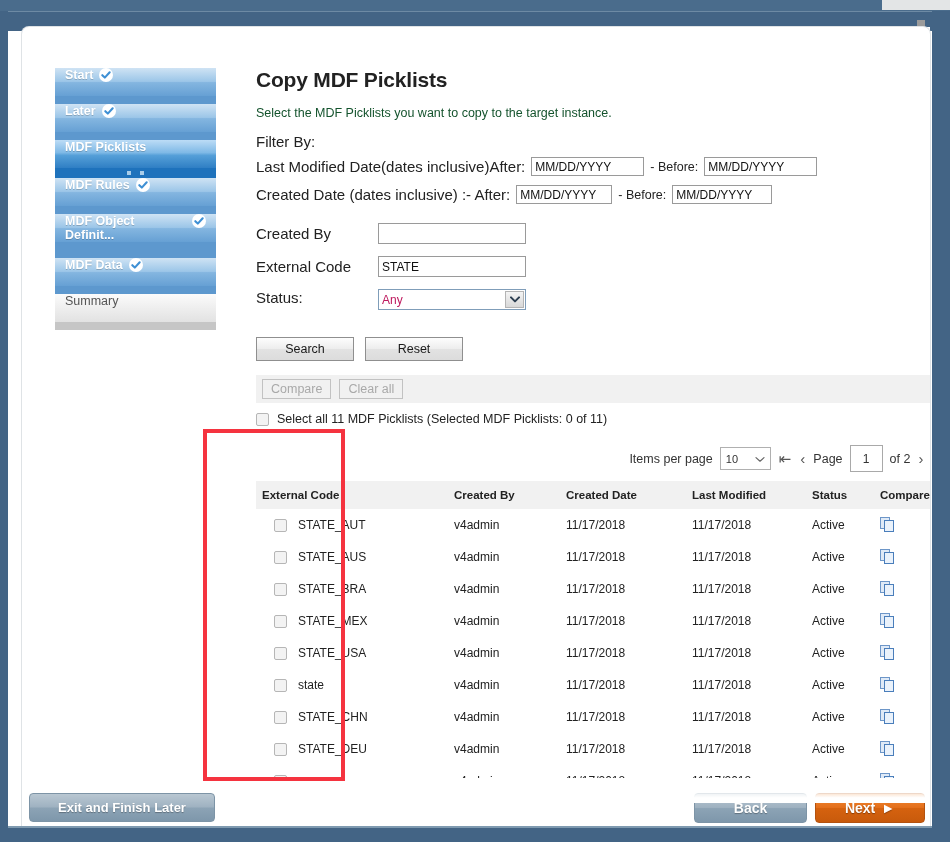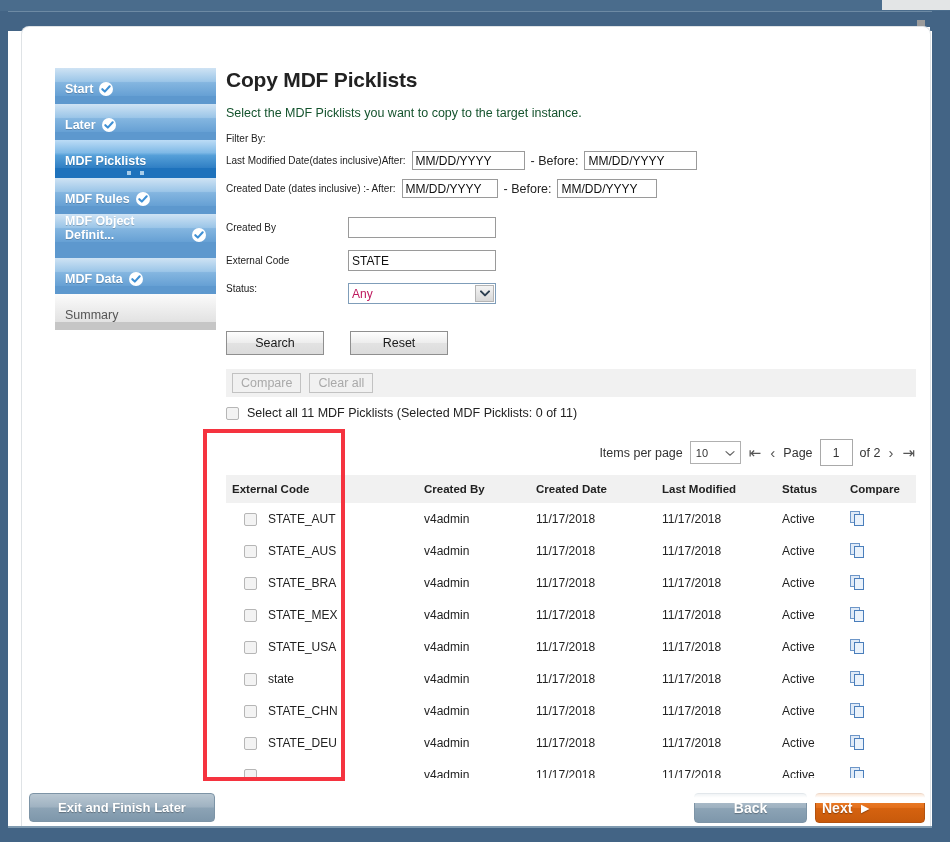--- a/index.html
+++ b/index.html
@@ -78,21 +78,21 @@
 
   
   #wizard-sidebar {
     position: absolute; left: 33px; top: 41px;
     width: 161px;
   }
   .wiz-step {
     position: relative;
     height: 28px;
     padding: 0 10px;
-    display: flex; align-items: flex-end;
+    display: flex; align-items: flex-start;
     color: #ffffff;
     font-size: 12.5px;
     font-weight: bold;
     background: linear-gradient(to bottom, #cfe3f4 0%, #9cc6e8 48%, #84b6e0 52%, #66a0d4 100%);
     text-shadow: 0 1px 0 rgba(0,0,0,.18);
   }
   .wiz-gap {
     height: 8px;
     background: #5d98ce;
   }
@@ -119,35 +119,35 @@
   }
   .wiz-check {
     display: inline-block;
     width: 14px; height: 14px;
     margin-left: 6px;
     flex: 0 0 auto;
   }
 
   
   #content {
-    position: absolute; left: 204px; top: 41px;
+    position: absolute; left: 234px; top: 41px;
     width: 690px;
   }
   #page-title {
     font-size: 21px;
     font-weight: bold;
     color: #222222;
     margin: 0 0 14px 0;
     letter-spacing: -0.2px;
   }
   #page-subtitle {
     font-size: 12.5px; color: #14532d; margin-bottom: 13px;
   }
   .filter-label {
-    font-size: 10px; color: #222222;
+    font-size: 15px; color: #222222;
   }
   #filter-by { margin-bottom: 7px; }
 
   .filter-row {
     display: flex; align-items: center;
     margin-bottom: 9px;
     font-size: 12.5px;
     color: #222222;
   }
   .txtbox {
@@ -188,21 +188,21 @@
   .selectbox .sel-arrow {
     position: absolute; right: 1px; top: 1px;
     width: 19px; height: 17px;
     background: linear-gradient(to bottom, #f4f4f4, #d8d8d8);
     border: 1px solid #b4b4b4;
     display: flex; align-items: center; justify-content: center;
   }
 
   
   #action-buttons {
-    display: flex; gap: 26px;
+    display: flex; gap: 11px;
     margin-top: 27px;
   }
   .btn-classic {
     width: 98px; height: 24px;
     border: 1px solid #8f8f8f;
     background: linear-gradient(to bottom, #fdfdfd, #ededed 50%, #e2e2e2 51%, #dcdcdc);
     font-family: "Liberation Sans", sans-serif;
     font-size: 12.5px;
     color: #1a1a1a;
     cursor: pointer;
@@ -364,21 +364,21 @@
   #btn-next {
     position: absolute; left: 793px; top: 15px;
     width: 110px; height: 30px;
     border: 1px solid #b4520f;
     border-radius: 4px;
     background: linear-gradient(to bottom, #f08a36 0%, #e4701c 48%, #d5620f 52%, #c85a0c 100%);
     color: #ffffff;
     font-size: 14px; font-weight: bold;
     text-shadow: 0 1px 1px rgba(0,0,0,.35);
     cursor: pointer;
-    display: flex; align-items: center; justify-content: flex-start;
+    display: flex; align-items: center; justify-content: center;
     gap: 6px;
   }
 </style>
 </head>
 <body>
 
 <div id="app-frame">
 
   <div id="chrome-topbar">
     <div id="chrome-topbar-highlight"></div>

